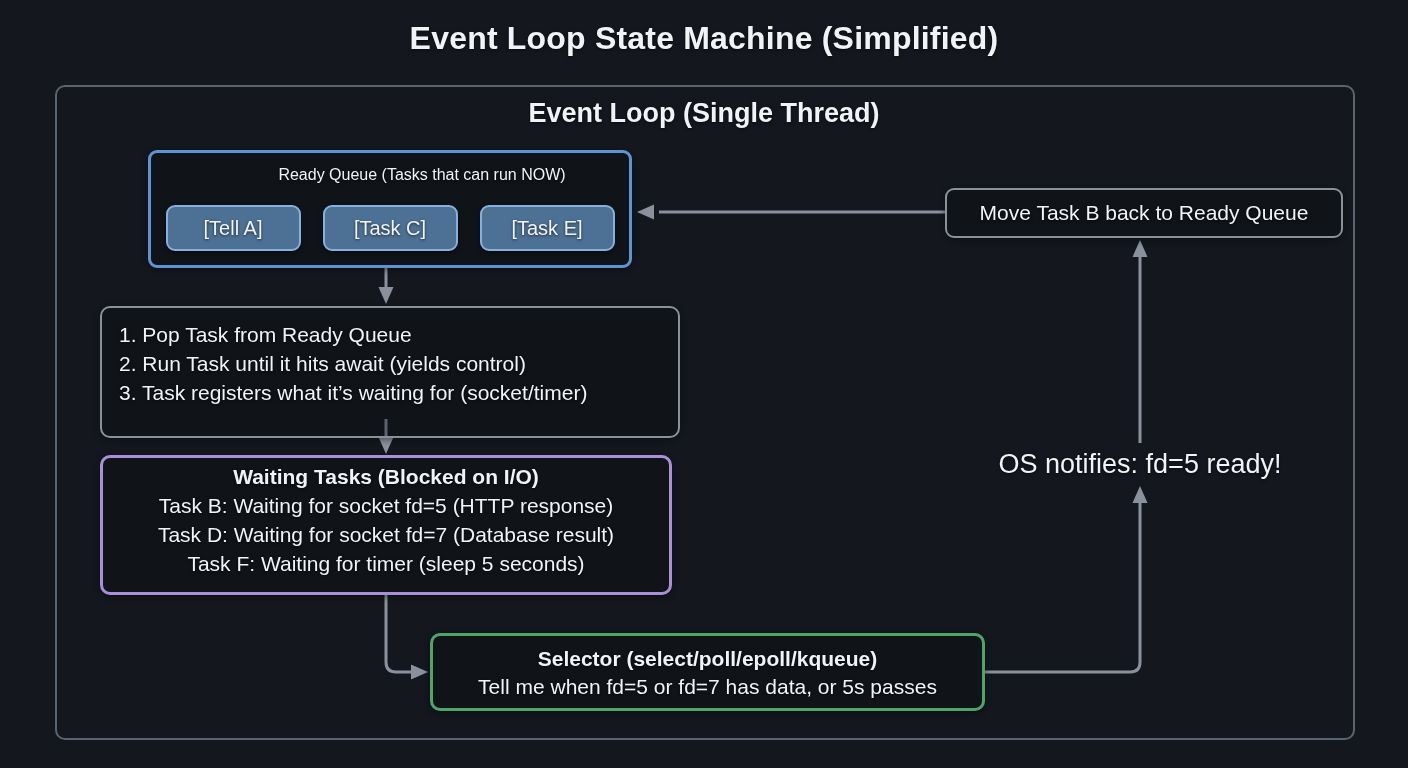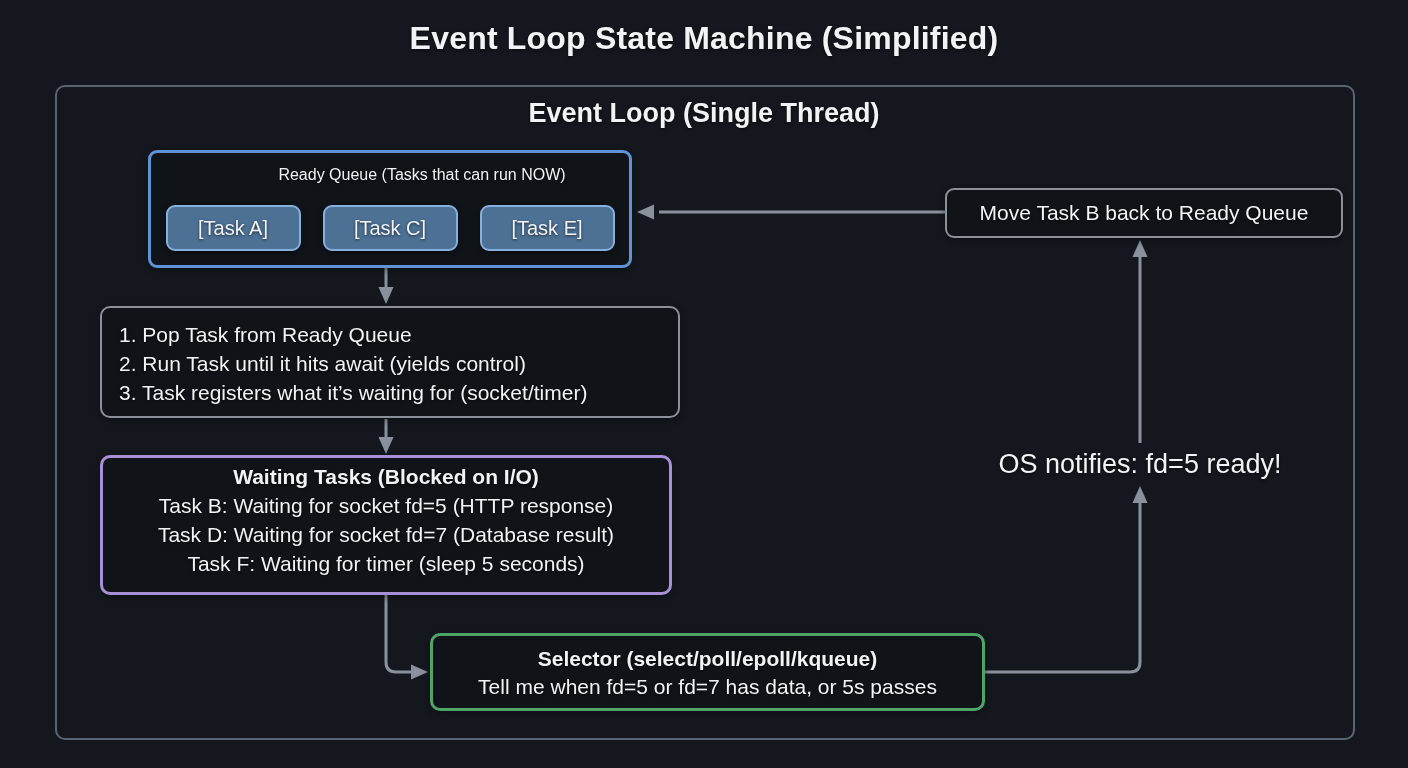--- a/index.html
+++ b/index.html
@@ -55,21 +55,21 @@
     width: 135px; height: 46px;
     background: #4d7194;
     border: 2.5px solid #86b0de;
     border-radius: 9px;
     display: flex; align-items: center; justify-content: center;
     font-size: 20px;
     box-shadow: 0 2px 5px rgba(0,0,0,0.5);
   }
 
   #run-steps {
-    left: 100px; top: 306px; width: 580px; height: 112px;
+    left: 100px; top: 306px; width: 580px; height: 132px;
     border: 2.5px solid #8a9199;
     padding: 12px 0 0 17px;
     font-size: 21px; line-height: 29px;
   }
 
   #waiting-tasks {
     left: 100px; top: 455px; width: 572px; height: 140px;
     border: 3px solid #a98fd8;
     padding-top: 4px;
     text-align: center;
@@ -131,21 +131,21 @@
     <polygon points="428,672 411,664.5 411,679.5"></polygon>
     <polygon points="1140,486 1132.5,503 1147.5,503"></polygon>
     <polygon points="1140,240 1132.5,257 1147.5,257"></polygon>
     <polygon points="637,212 654,204.5 654,219.5"></polygon>
   </g>
 </svg>
 
 <div class="abs node" id="ready-queue">
   <div class="abs shadowtext" id="ready-queue-title">Ready Queue (Tasks that can run NOW)</div>
   <div class="abs" id="task-chips">
-    <div class="task-chip shadowtext">[Task A]</div>
+    <div class="task-chip shadowtext">[Tell A]</div>
     <div class="task-chip shadowtext">[Task C]</div>
     <div class="task-chip shadowtext">[Task E]</div>
   </div>
 </div>
 
 <div class="abs node shadowtext" id="run-steps">
   <div>1. Pop Task from Ready Queue</div>
   <div>2. Run Task until it hits await (yields control)</div>
   <div>3. Task registers what it’s waiting for (socket/timer)</div>
 </div>

